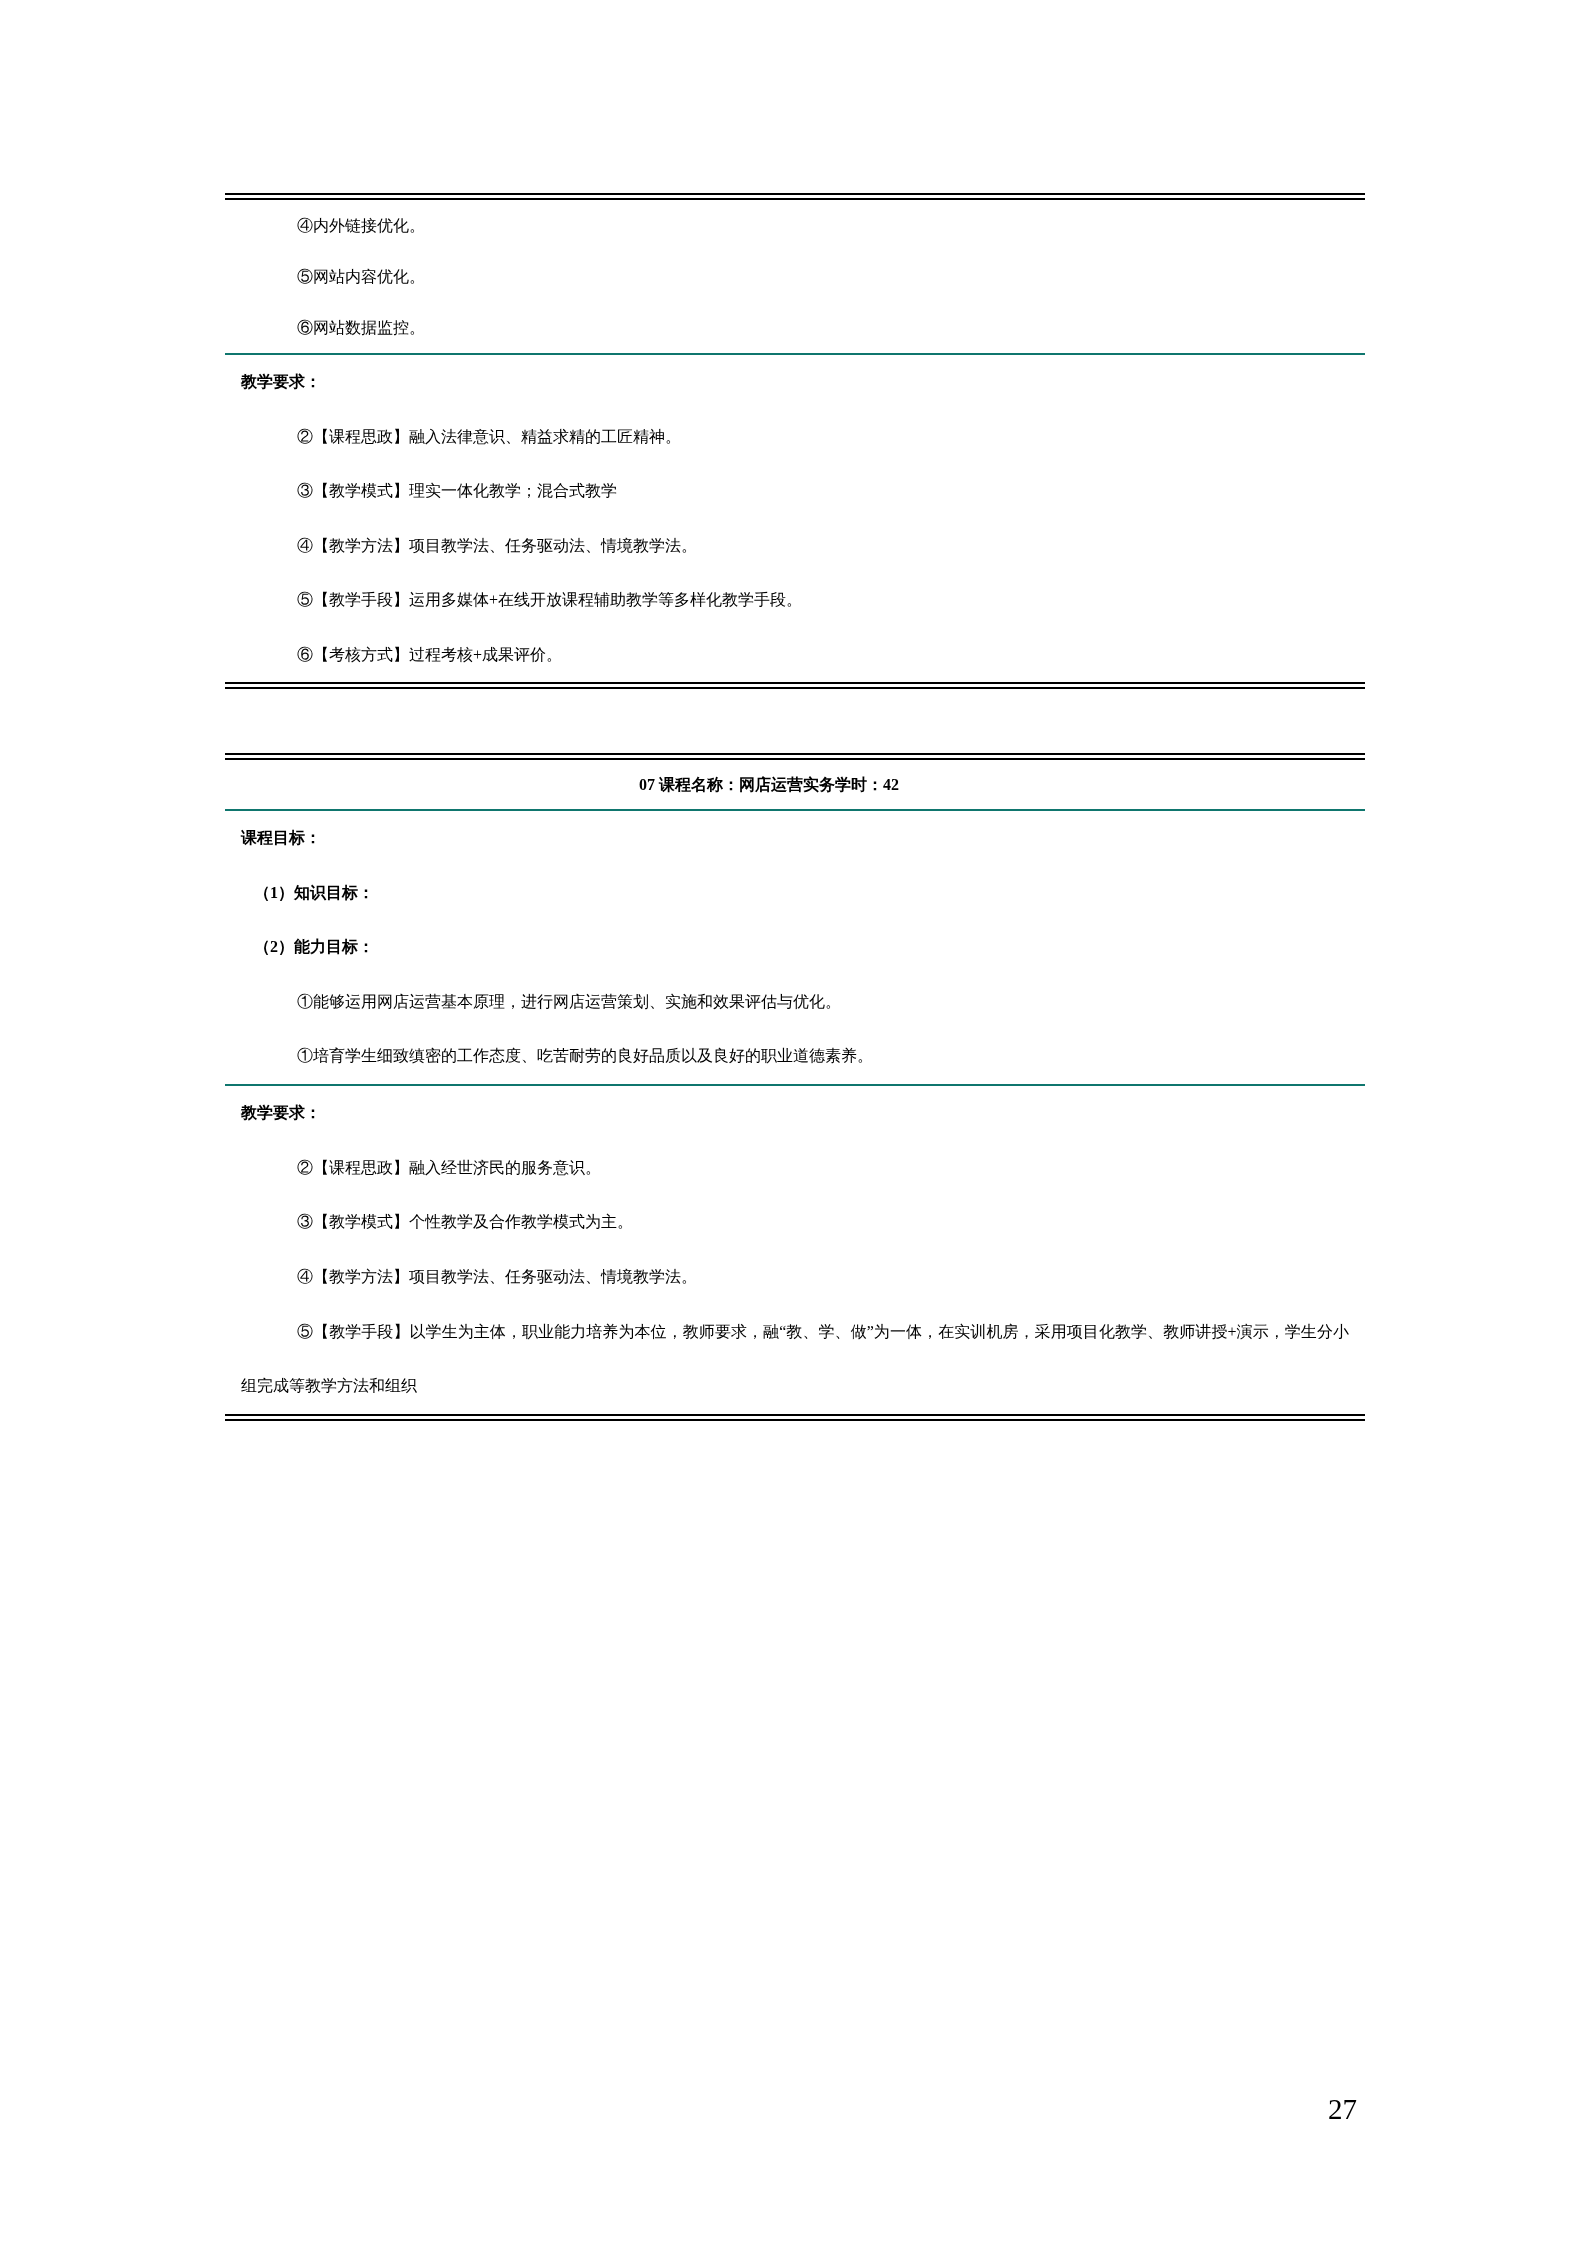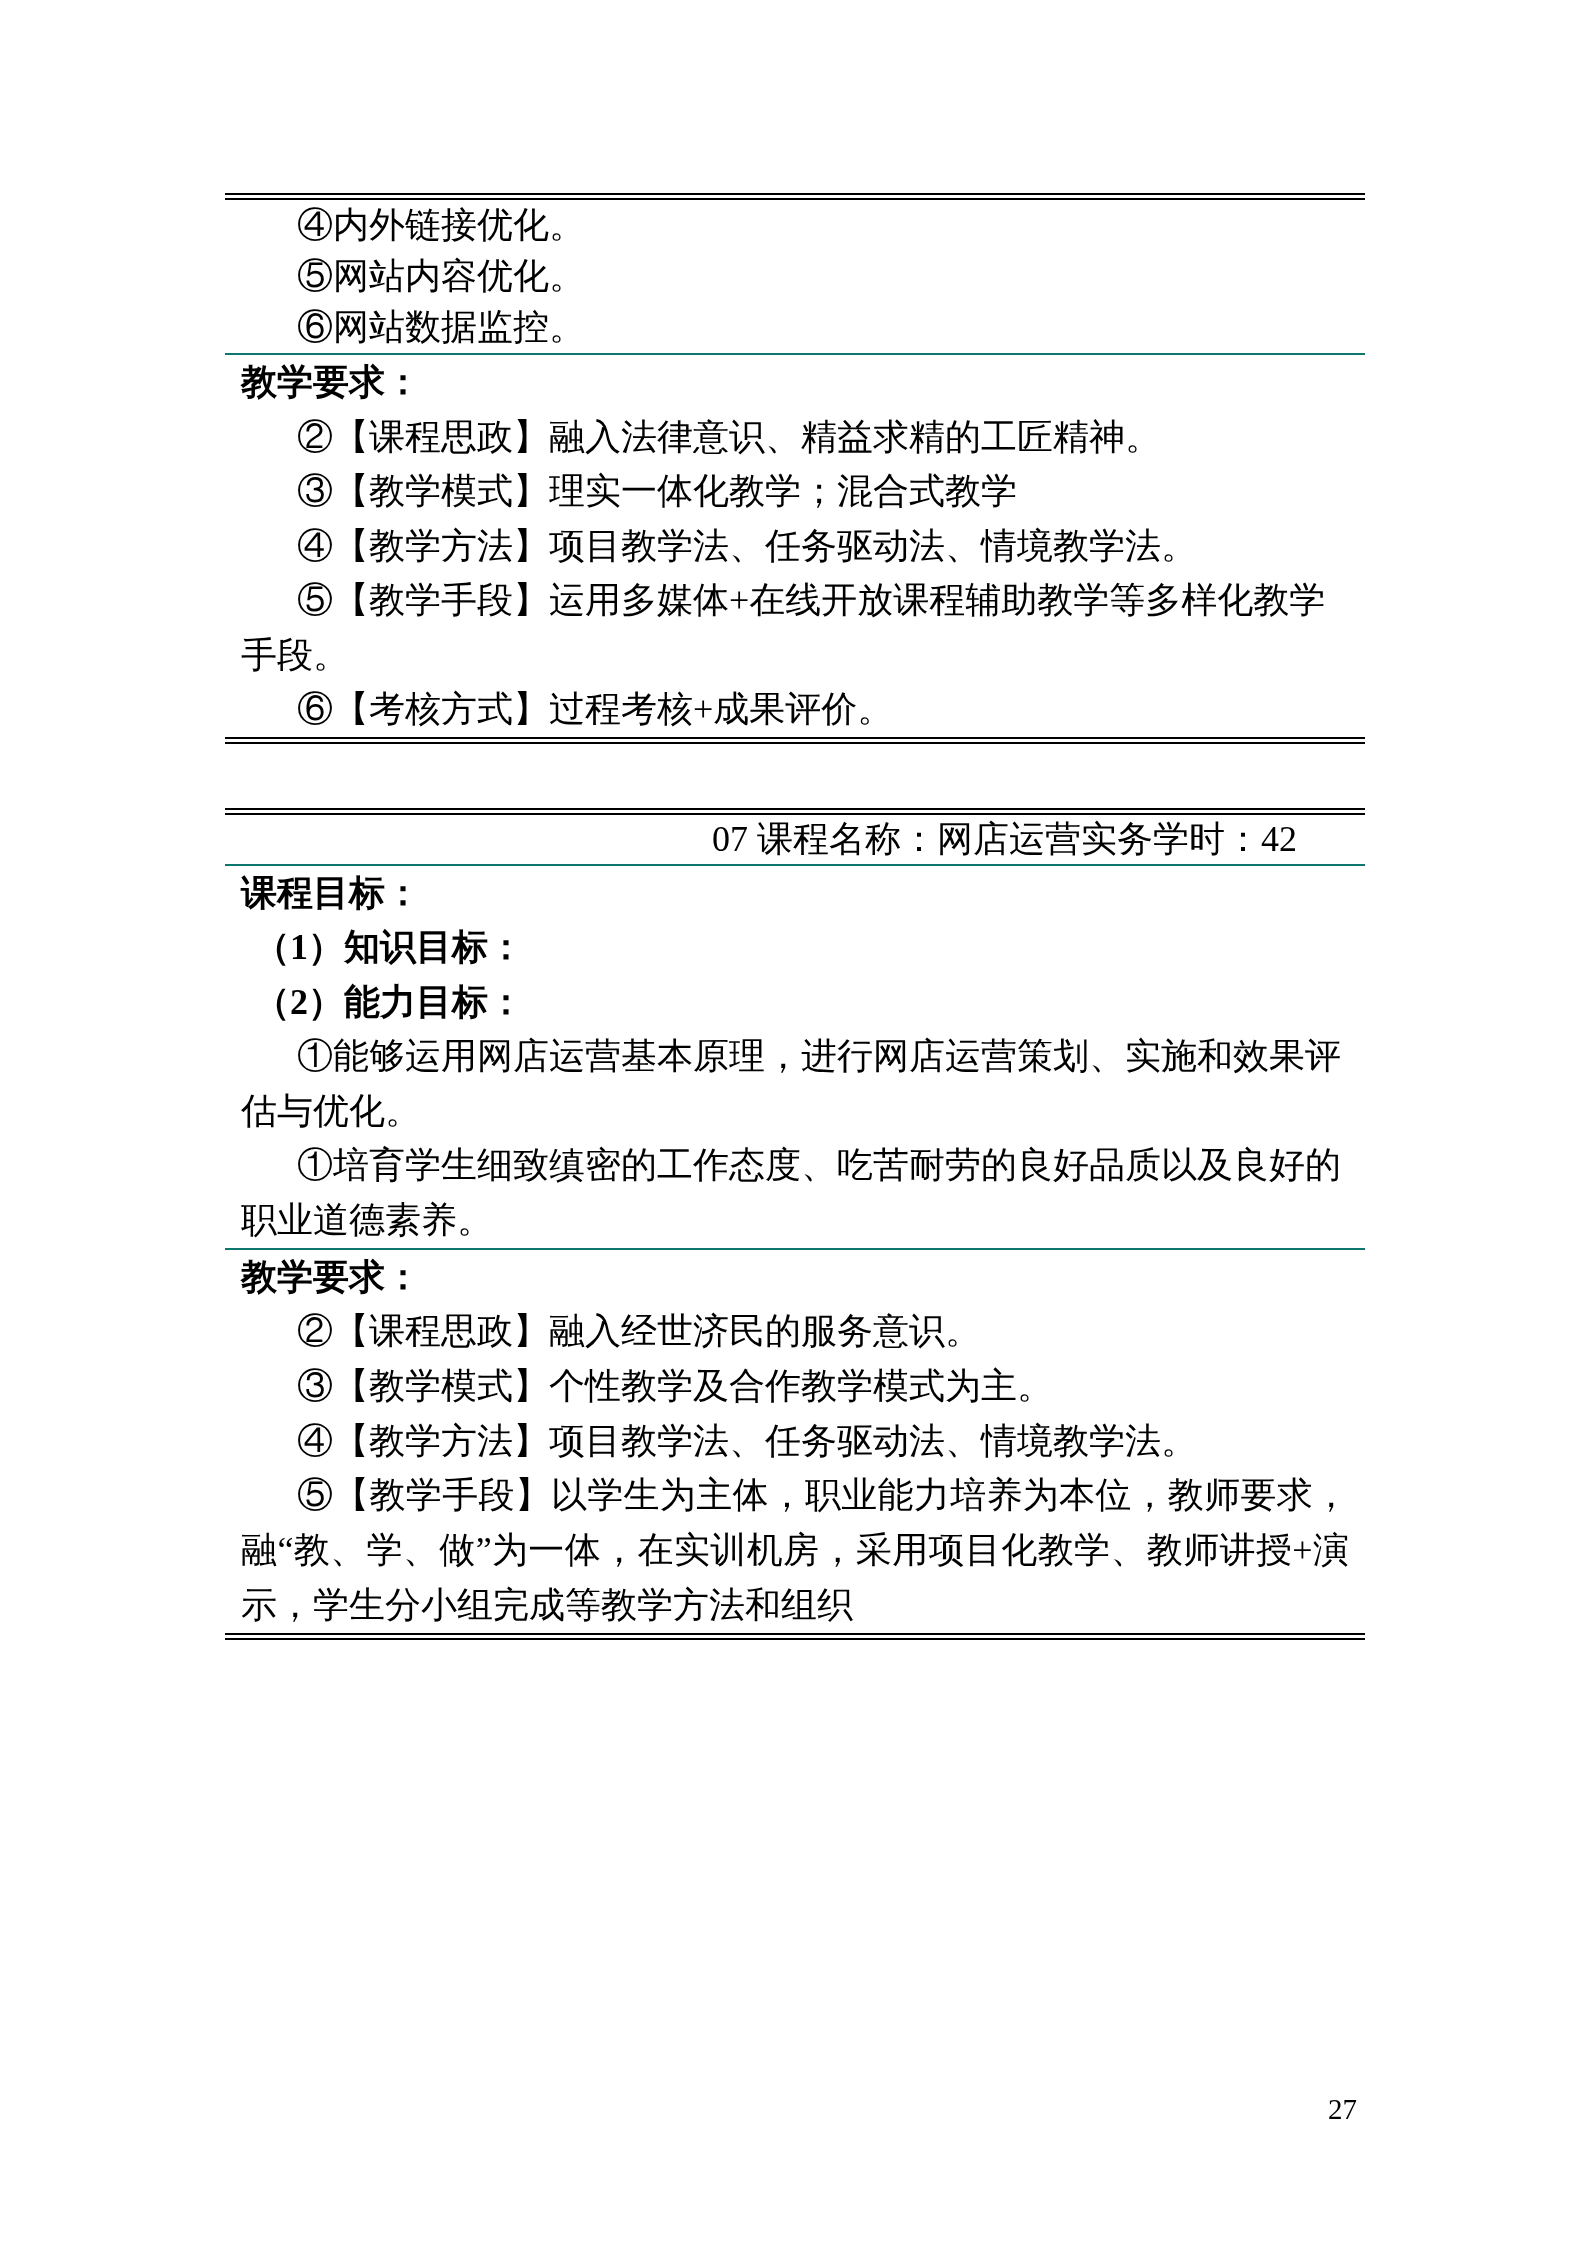--- a/index.html
+++ b/index.html
@@ -10,21 +10,21 @@
     font-family:"Liberation Serif","DejaVu Serif",serif;
     color:#000;
     overflow:hidden;
     margin:0 auto;
   }
   .doc {
     position:absolute;
     left:225px; top:193px;
     width:1140px;
     box-sizing:border-box;
-    font-size:36px;
+    font-size:16px;
   }
   .tblock {
     border-top:7px double #000;
     border-bottom:7px double #000;
     box-sizing:border-box;
   }
   .block-b { margin-top:64px; }
   .sect { box-sizing:border-box; }
   .ruled { border-top:2px solid #0f766e; }
 
@@ -35,26 +35,26 @@
   .lh54 .line { line-height:54px; }
   .lh547 .line { line-height:54.7px; }
 
   .h { font-weight:bold; }
   .item { text-indent:56px; }
   .para { text-indent:56px; text-align:justify; }
   .group-label { padding-left:29px; font-weight:bold; }
 
   .course-header {
     display:flex;
-    justify-content:flex-end;
+    justify-content:center;
     align-items:center;
     line-height:49px;
     height:49px;
     padding:0 68px 0 16px;
-    font-weight:normal;
+    font-weight:bold;
   }
   .page-number {
     position:absolute;
     left:1328px; top:2093px;
     font-size:29px;
     line-height:32px;
   }
 </style>
 </head>
 <body>

